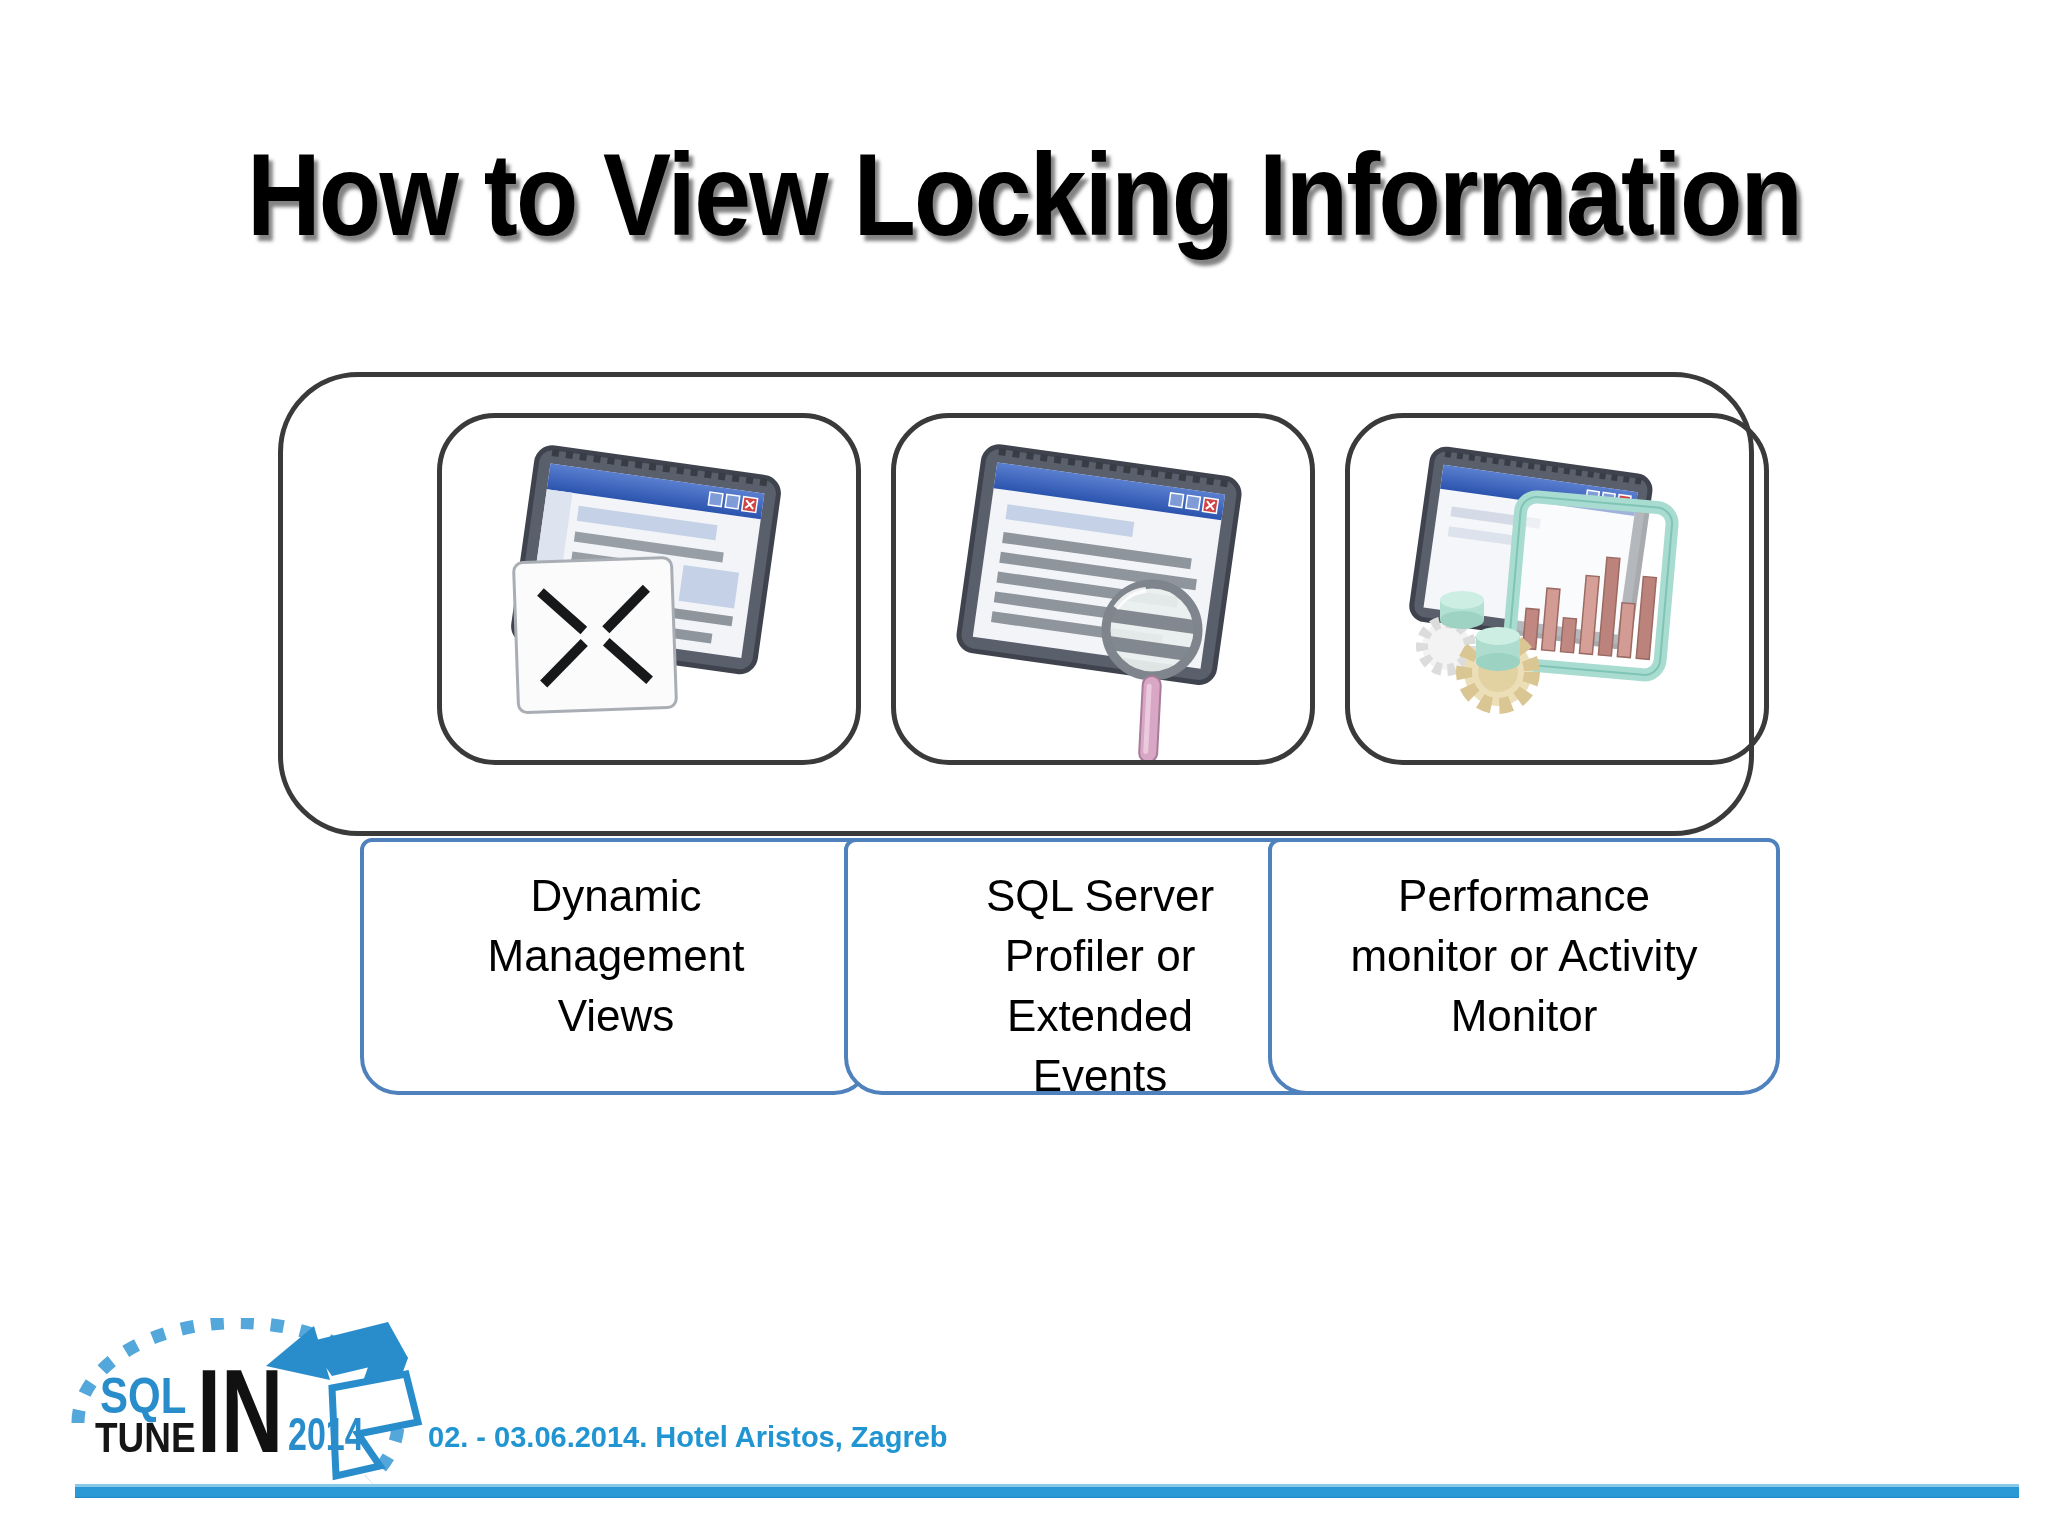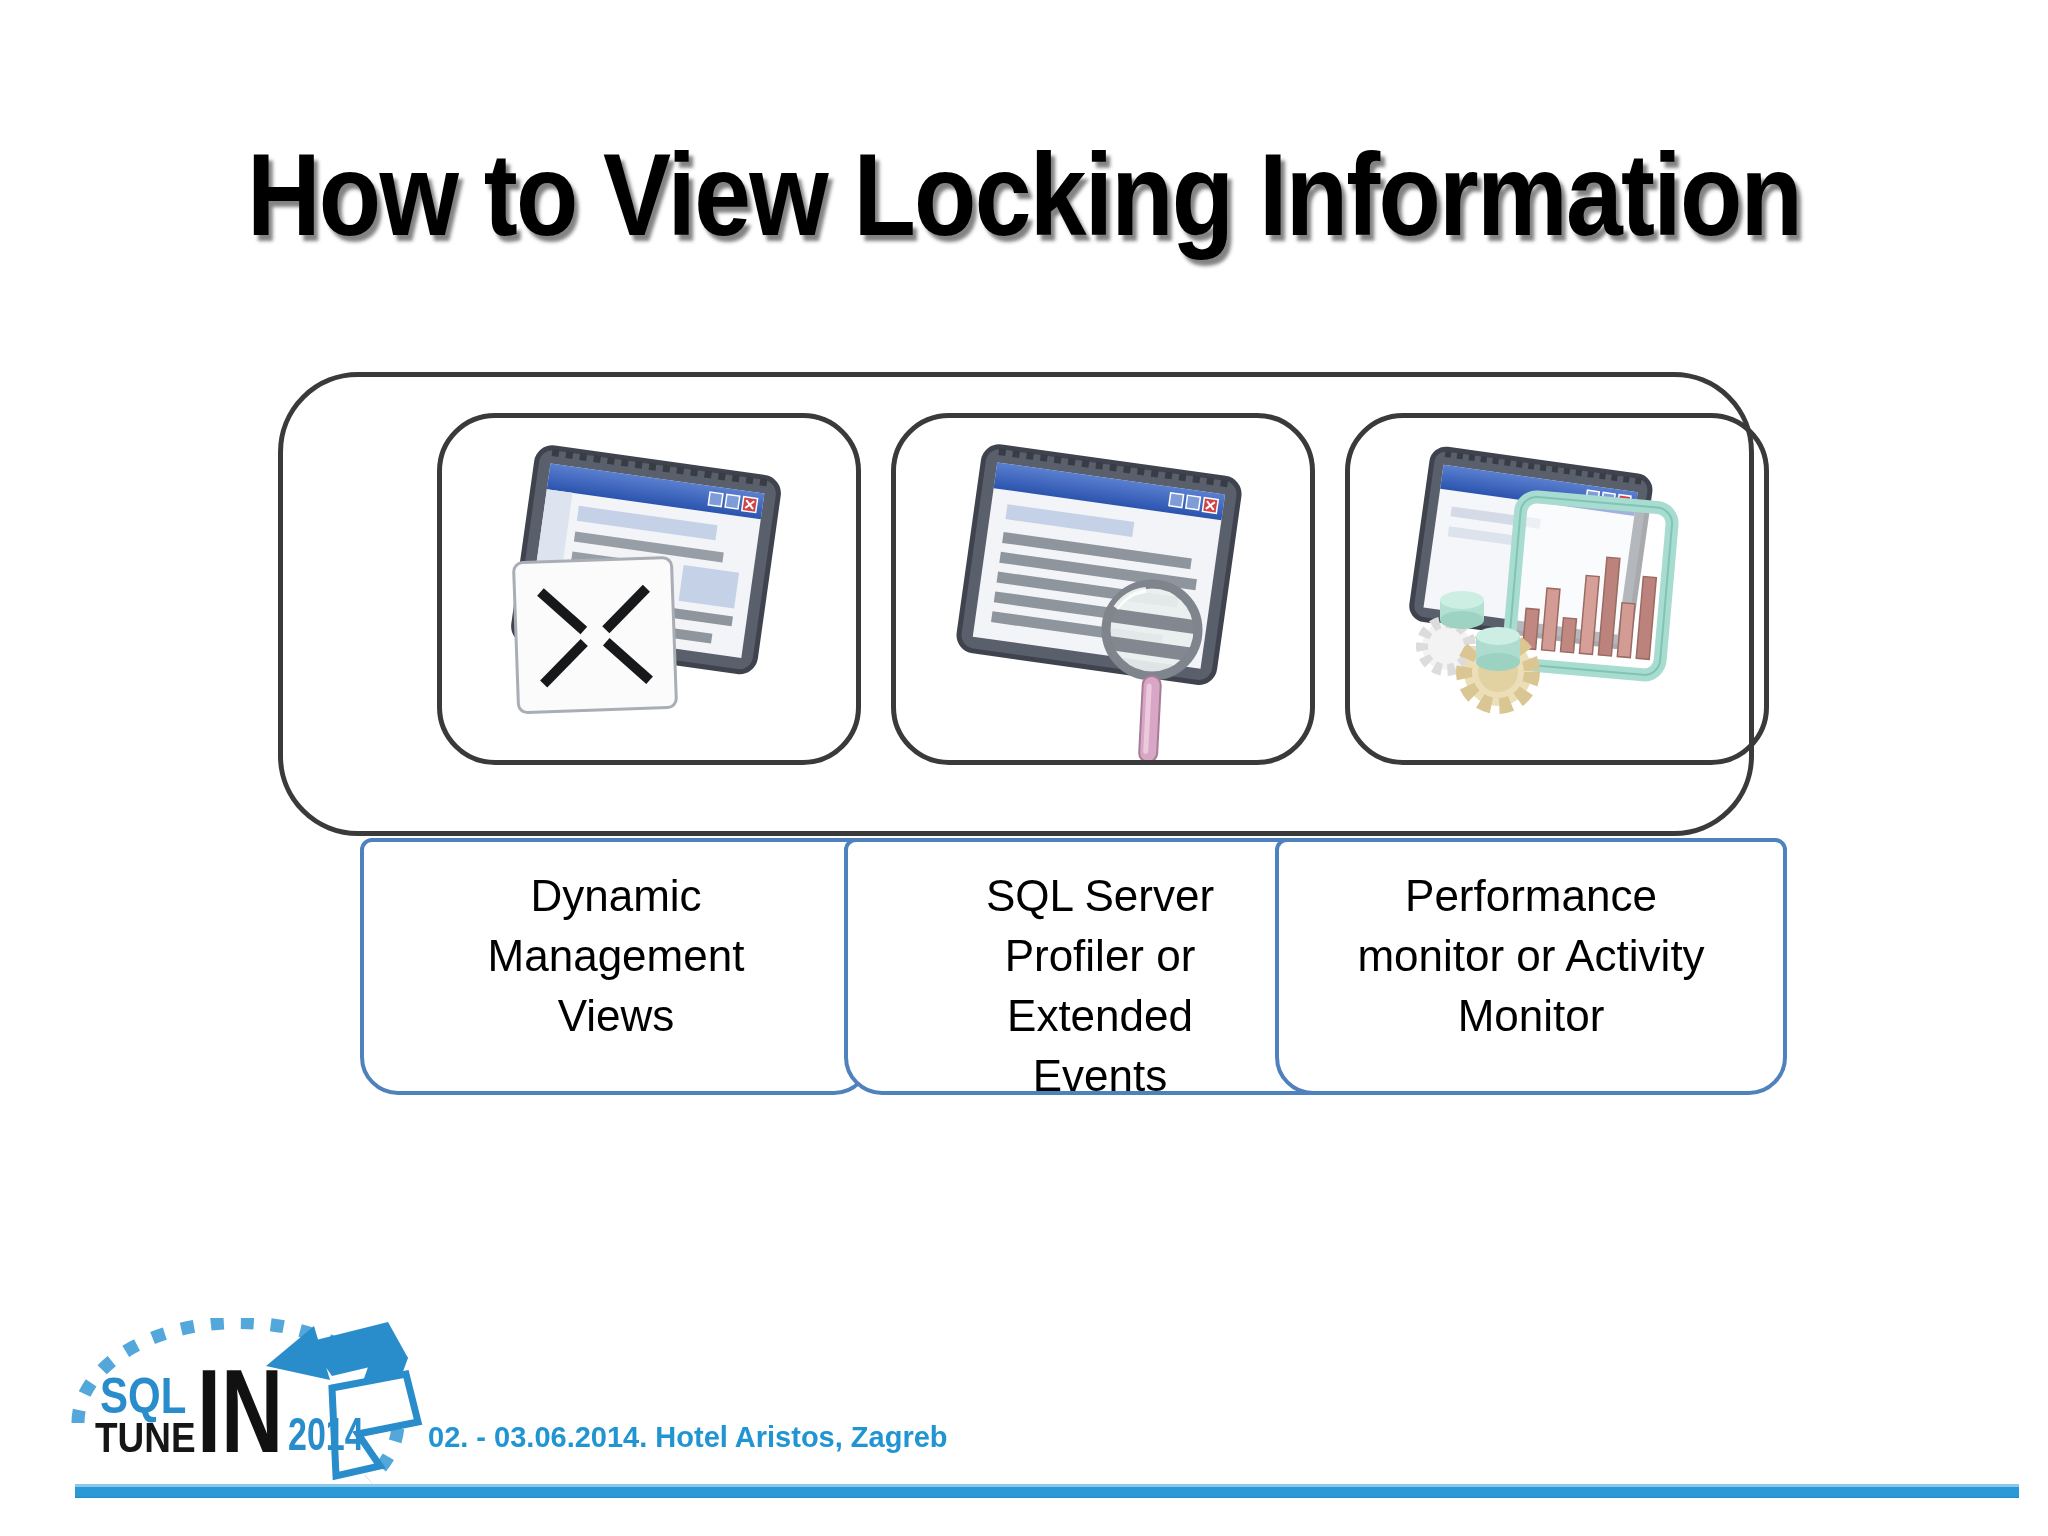--- a/index.html
+++ b/index.html
@@ -27,21 +27,21 @@
     background:#ffffff;pointer-events:auto;
   }
   .icon-box svg{position:absolute;left:46px;top:22px;}
   .ib1{left:77px;} .ib2{left:531px;} .ib3{left:985px;}
   
   .label-box{
     position:absolute;top:838px;width:512px;height:257px;
     border:4px solid #4f81bd;border-radius:12px 12px 38px 38px;
     box-sizing:border-box;background:#ffffff;z-index:1;
   }
-  .lb1{left:360px;} .lb2{left:810px;margin-left:34px;} .lb3{left:1268px;margin-left:7px;}
+  .lb1{left:360px;} .lb2{left:810px;margin-left:34px;} .lb3{left:1268px;}
   .label-text{
     margin-top:24px;text-align:center;font-size:44px;line-height:60px;
     color:#000;white-space:pre;letter-spacing:0px;
   }
   
   .logo{position:absolute;left:70px;top:1318px;width:500px;height:195px;}
   .event-info{
     position:absolute;left:428px;top:1421px;font-size:29px;font-weight:bold;
     color:#2095d2;white-space:nowrap;
   }

